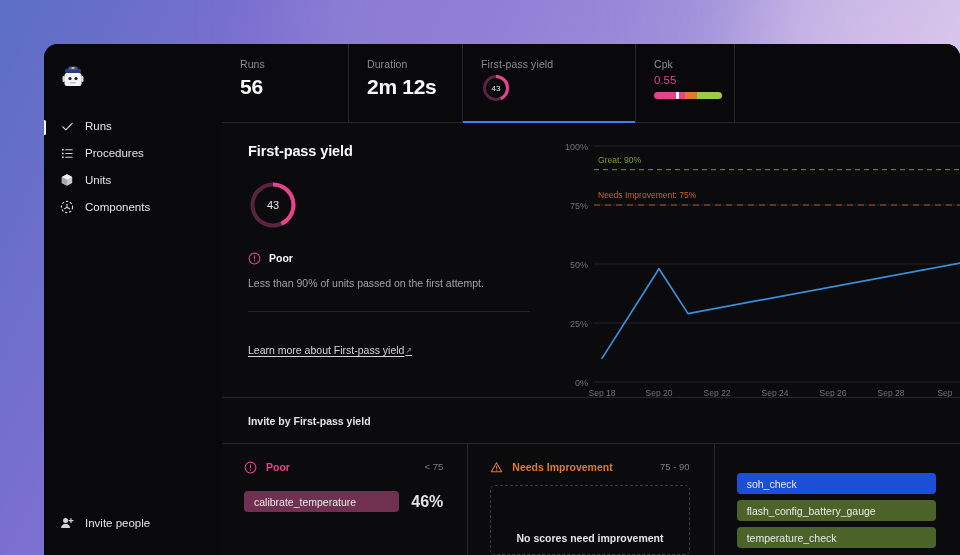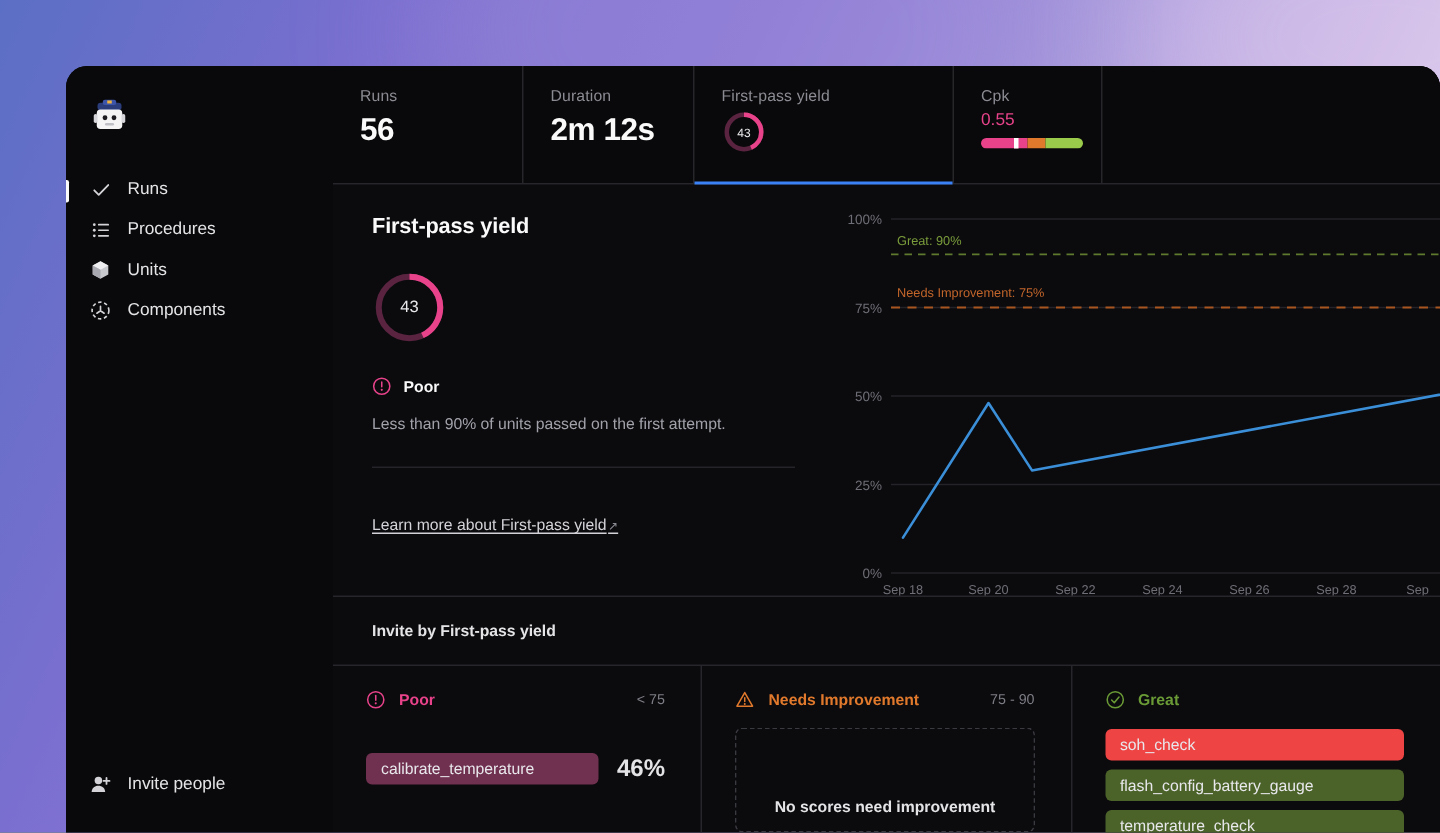--- a/index.html
+++ b/index.html
@@ -91,21 +91,21 @@
   .phases { border-top:1px solid #26262b; flex:0 0 auto; }
   .phases-title { color:#e4e4e7; font-size:10.5px; font-weight:700; padding:17px 0 16px 26px; }
   .phase-cols { display:flex; border-top:1px solid #26262b; height:112px; }
   .phase-col { flex:1 1 0; padding:16px 24px 0 22px; border-right:1px solid #26262b; min-width:0; }
   .phase-col:last-child { border-right:none; }
   .phase-head { display:flex; align-items:center; justify-content:space-between; }
   .phase-head-l { display:flex; align-items:center; gap:9px; }
   .phase-ic { width:13px; height:13px; flex:0 0 13px; }
   .phase-name { font-size:10.5px; font-weight:700; }
   .phase-range { color:#7d7d85; font-size:9.5px; }
-  .chip-row { display:flex; align-items:center; gap:12px; margin-top:29px; }
+  .chip-row { display:flex; align-items:center; gap:12px; margin-top:18px; }
   .chip { flex:1 1 auto; height:21px; border-radius:4px; display:flex; align-items:center; padding:0 10px;
           color:#e8e8ec; font-size:10.5px; overflow:hidden; white-space:nowrap; }
   .chip-pct { color:#e4e4e7; font-size:16px; font-weight:700; flex:0 0 auto; }
   .chip-stack { margin-top:13px; display:flex; flex-direction:column; gap:6px; }
   .empty-box { margin-top:12px; height:70px; border:1px dashed #3a3a41; border-radius:5px;
                display:flex; align-items:flex-end; justify-content:center; padding-bottom:10px; }
   .empty-text { color:#e4e4e7; font-size:10.5px; font-weight:700; }
 </style>
 </head>
 <body>
@@ -336,34 +336,22 @@
               <span class="phase-name" style="color:#e0792c">Needs Improvement</span>
             </div>
             <span class="phase-range">75 - 90</span>
           </div>
           <div class="empty-box">
             <span class="empty-text">No scores need improvement</span>
           </div>
         </div>
 
         <div class="phase-col">
-          <div class="phase-head">
-            <div class="phase-head-l">
-              <span class="phase-ic">
-                <svg width="13" height="13" viewBox="0 0 14 14">
-                  <circle cx="7" cy="7" r="5.8" fill="none" stroke="#6a9a35" stroke-width="1.1"></circle>
-                  <path d="M4.4 7.2l1.9 1.9 3.4-4" stroke="#6a9a35" stroke-width="1.1" fill="none" stroke-linecap="round" stroke-linejoin="round"></path>
-                </svg>
-              </span>
-              <span class="phase-name" style="color:#6a9a35">Great</span>
-            </div>
-            <span class="phase-range"></span>
-          </div>
           <div class="chip-stack">
-            <span class="chip" style="background:#ef4444">soh_check</span>
+            <span class="chip" style="background:#1d4ed8">soh_check</span>
             <span class="chip" style="background:#4b6229">flash_config_battery_gauge</span>
             <span class="chip" style="background:#4b6229">temperature_check</span>
           </div>
         </div>
 
       </div>
     </div>
 
   </div>
 </div>

